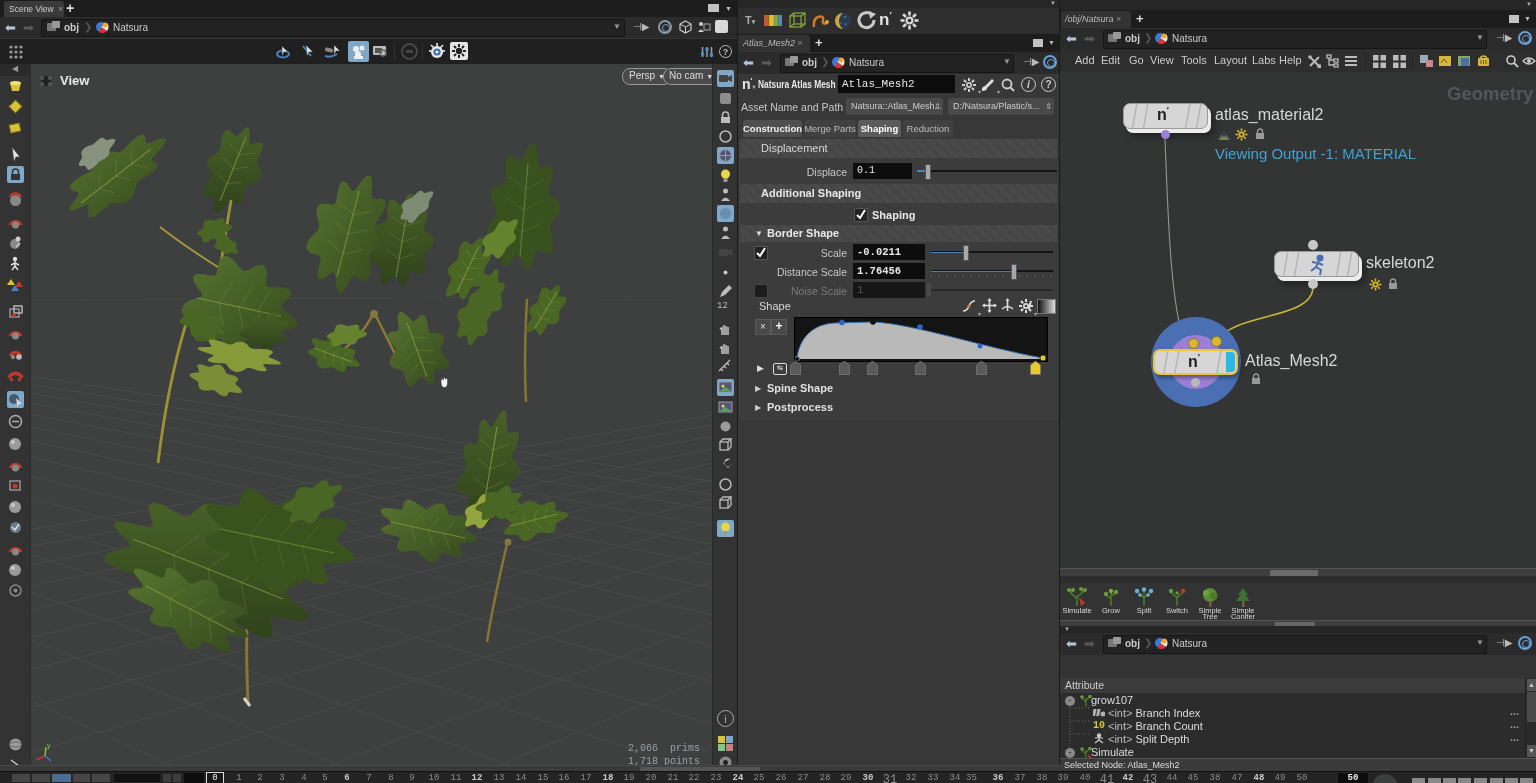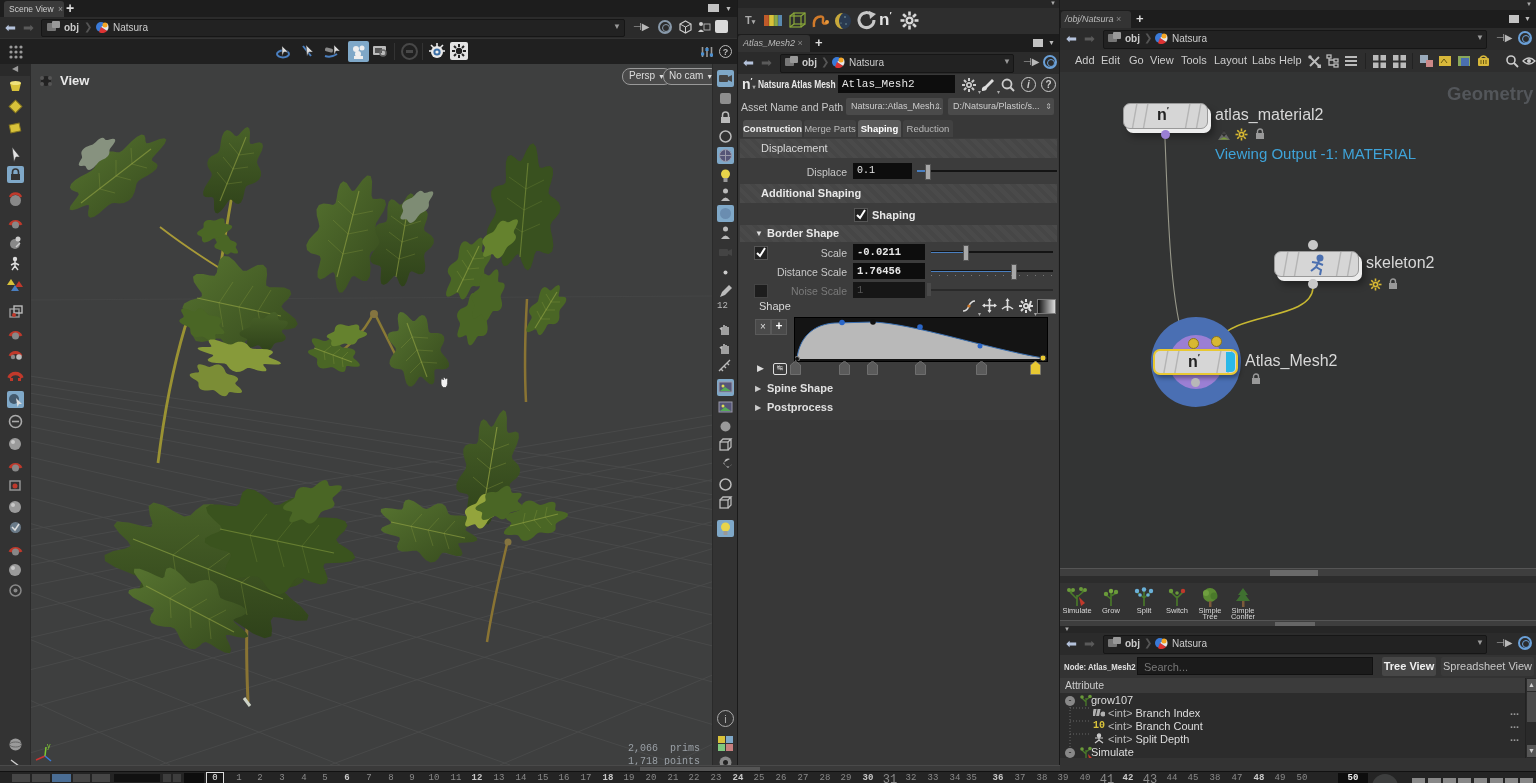--- a/index.html
+++ b/index.html
@@ -1342,26 +1342,20 @@
           <circle cx="9" cy="4" r="2.5" fill="#f5a623"></circle>
         </svg>
       </div>
       <span class="abs" style="left:112px;top:5px;color:#ccc;font-size:10px;">Natsura</span>
       <span class="abs" style="left:416px;top:5px;color:#999;font-size:8px;">▼</span>
       <span class="abs" style="left:436px;top:4px;color:#b9b9b9;font-size:10px;">⊣▶</span>
       <div class="abs" style="left:458px;top:3px;width:14px;height:14px;border:2px solid #6aa0d8;border-radius:50%;box-sizing:border-box;">
         <div class="abs" style="left:2px;top:2px;width:6px;height:6px;border:1px solid #6aa0d8;border-radius:50%;"></div>
       </div>
     </div>
-    <div class="abs" style="left:0;top:655px;width:476px;height:23px;background:#333;">
-      <div class="abs" style="left:4px;top:6px;color:#e0e0e0;font-size:9.5px;font-weight:bold;white-space:nowrap;transform:scaleX(0.82);transform-origin:0 0;">Node: Atlas_Mesh2</div>
-      <div class="abs" style="left:77px;top:2px;width:236px;height:18px;background:#1b1b1b;border:1px solid #111;color:#777;font-size:11px;line-height:18px;padding-left:6px;box-sizing:border-box;">Search...</div>
-      <div class="abs" style="left:322px;top:2px;width:54px;height:19px;background:#474747;color:#f0f0f0;font-size:11px;font-weight:bold;line-height:19px;text-align:center;border-radius:2px;">Tree View</div>
-      <div class="abs" style="left:381px;top:2px;width:93px;height:19px;background:#3a3a3a;color:#c8c8c8;font-size:11px;line-height:19px;text-align:center;border-radius:2px;">Spreadsheet View</div>
-    </div>
     <div class="abs" style="left:0;top:678px;width:476px;height:15px;background:#3b3b3b;border-bottom:1px solid #2a2a2a;">
       <span class="abs" style="left:5px;top:1px;color:#ccc;font-size:10.5px;">Attribute</span>
     </div>
     <div class="abs" style="left:0;top:693px;width:476px;height:65px;background:#2c2c2c;overflow:hidden;">
       <svg class="abs" style="left:0;top:0" width="30" height="65">
         <g stroke="#666" stroke-dasharray="1 2">
           <line x1="10" y1="8" x2="10" y2="58"></line>
           <line x1="10" y1="15" x2="30" y2="15"></line>
           <line x1="10" y1="28" x2="30" y2="28"></line>
           <line x1="10" y1="41" x2="30" y2="41"></line>
@@ -1410,20 +1404,23 @@
           <circle cx="11" cy="2.5" r="1.8" fill="#6a9a3a"></circle>
           <path d="M9 8 L13 12 L10 13 Z" fill="#c0392b"></path>
         </svg>
       </div>
       <div class="abs" style="left:31px;top:53px;color:#ddd;font-size:11px;">Simulate</div>
     </div>
     <div class="abs" style="left:465px;top:678px;width:11px;height:80px;background:#2a2a2a;border-left:1px solid #222;">
       <div class="abs" style="left:1px;top:1px;width:9px;height:12px;background:#555;color:#ccc;font-size:7px;text-align:center;line-height:12px;">▲</div>
       <div class="abs" style="left:1px;top:67px;width:9px;height:12px;background:#555;color:#ccc;font-size:7px;text-align:center;line-height:12px;">▼</div>
       <div class="abs" style="left:1px;top:14px;width:9px;height:30px;background:#4a4a4a;"></div>
+    </div>
+    <div class="abs" style="left:0;top:758px;width:476px;height:13px;background:#3a3a3a;border-top:1px solid #555;">
+      <span class="abs" style="left:4px;top:1px;color:#ddd;font-size:9px;">Selected Node: Atlas_Mesh2</span>
     </div>
   </div>
 <div class="abs" style="left:737px;top:0;width:1px;height:765px;background:#1a1a1a;"></div>
 <div class="abs" style="left:1059px;top:0;width:1px;height:771px;background:#1a1a1a;"></div>
 <div class="abs" style="left:0;top:765px;width:1060px;height:6px;background:#3a3a3a;border-top:1px solid #4a4a4a;">
     <div class="abs" style="left:640px;top:1px;width:120px;height:4px;background:#555;"></div>
   </div>
 <div class="abs" style="left:0;top:771px;width:1536px;height:12px;background:#242424;border-top:1px solid #111;">
     <div class="abs" style="left:12px;top:2px;width:18px;height:8px;background:#464646;"></div>
     <div class="abs" style="left:32px;top:2px;width:18px;height:8px;background:#464646;"></div>

